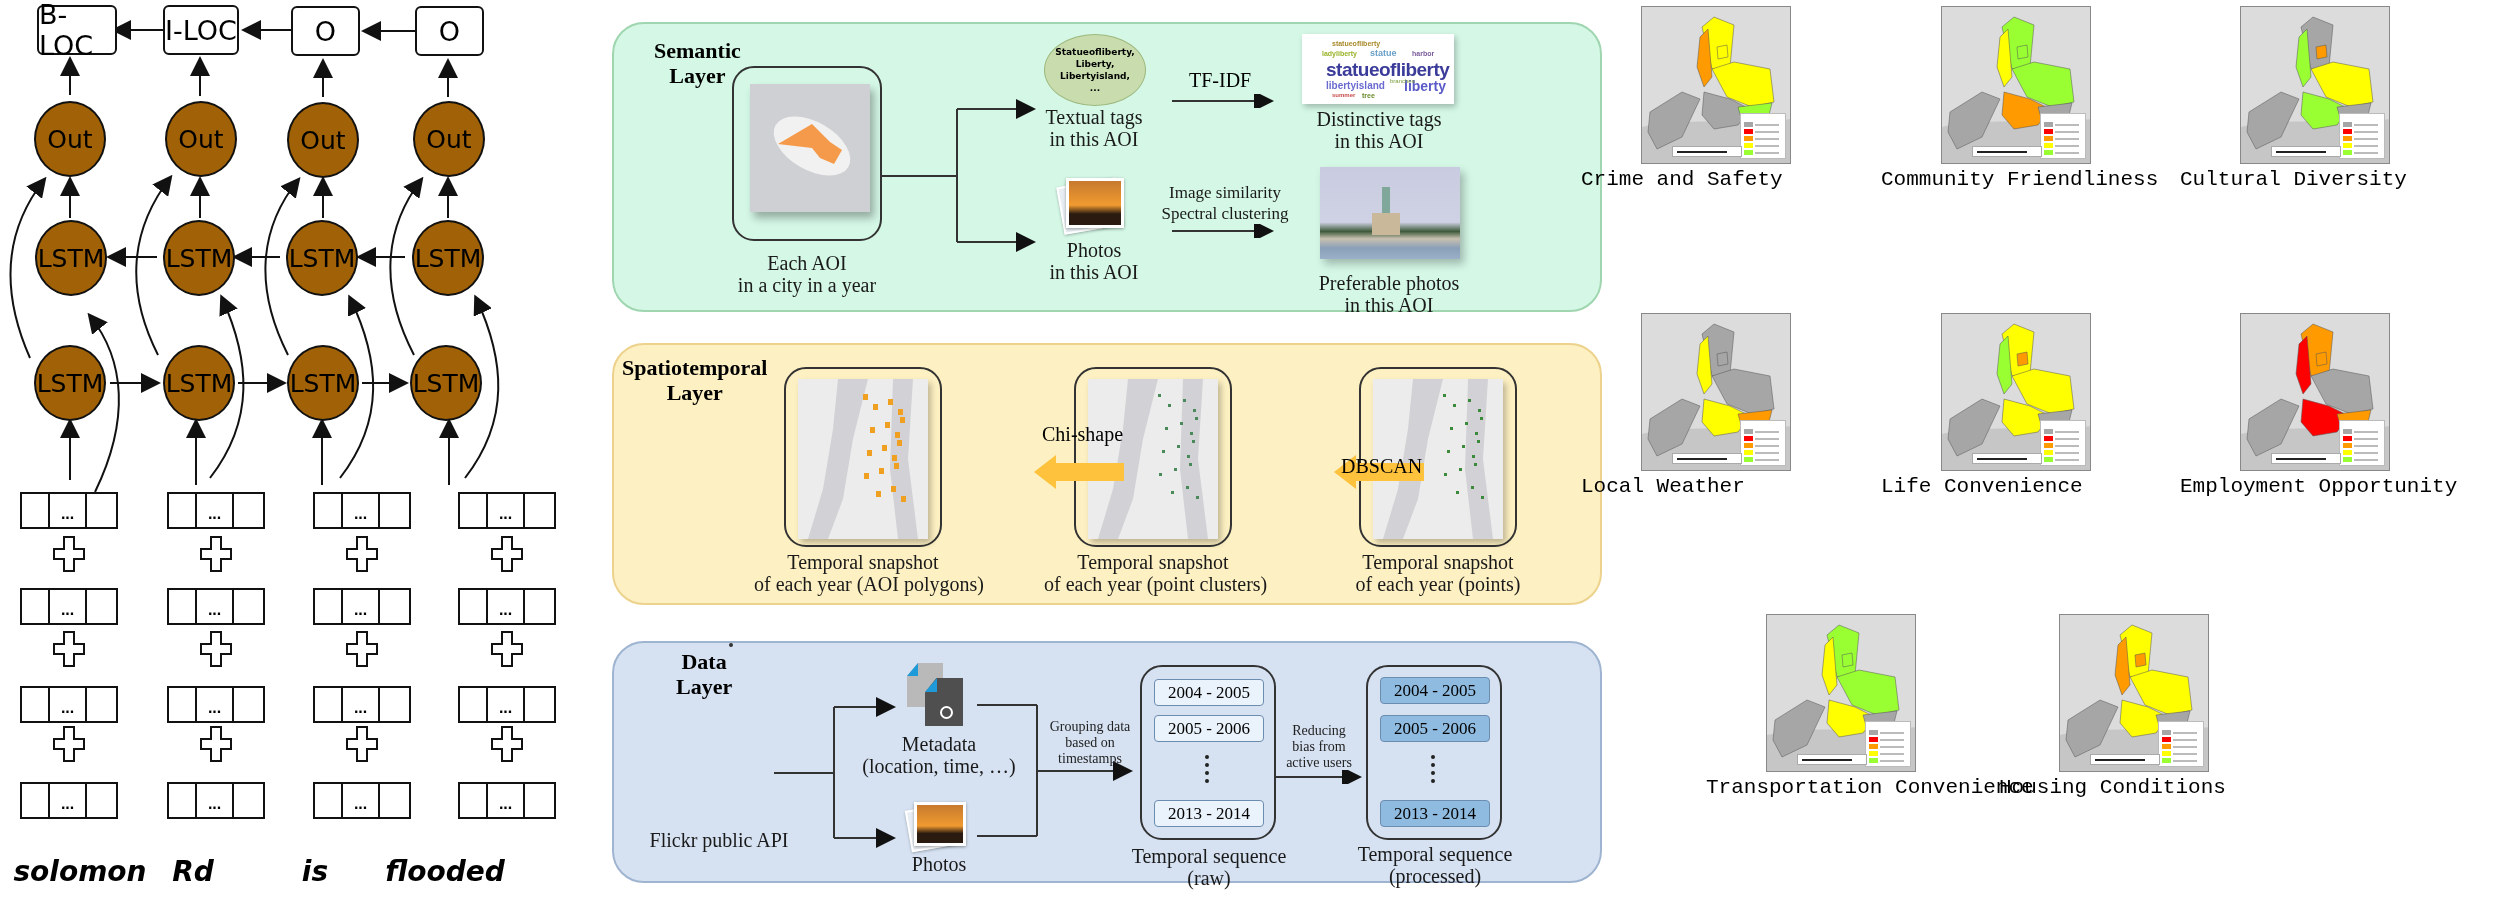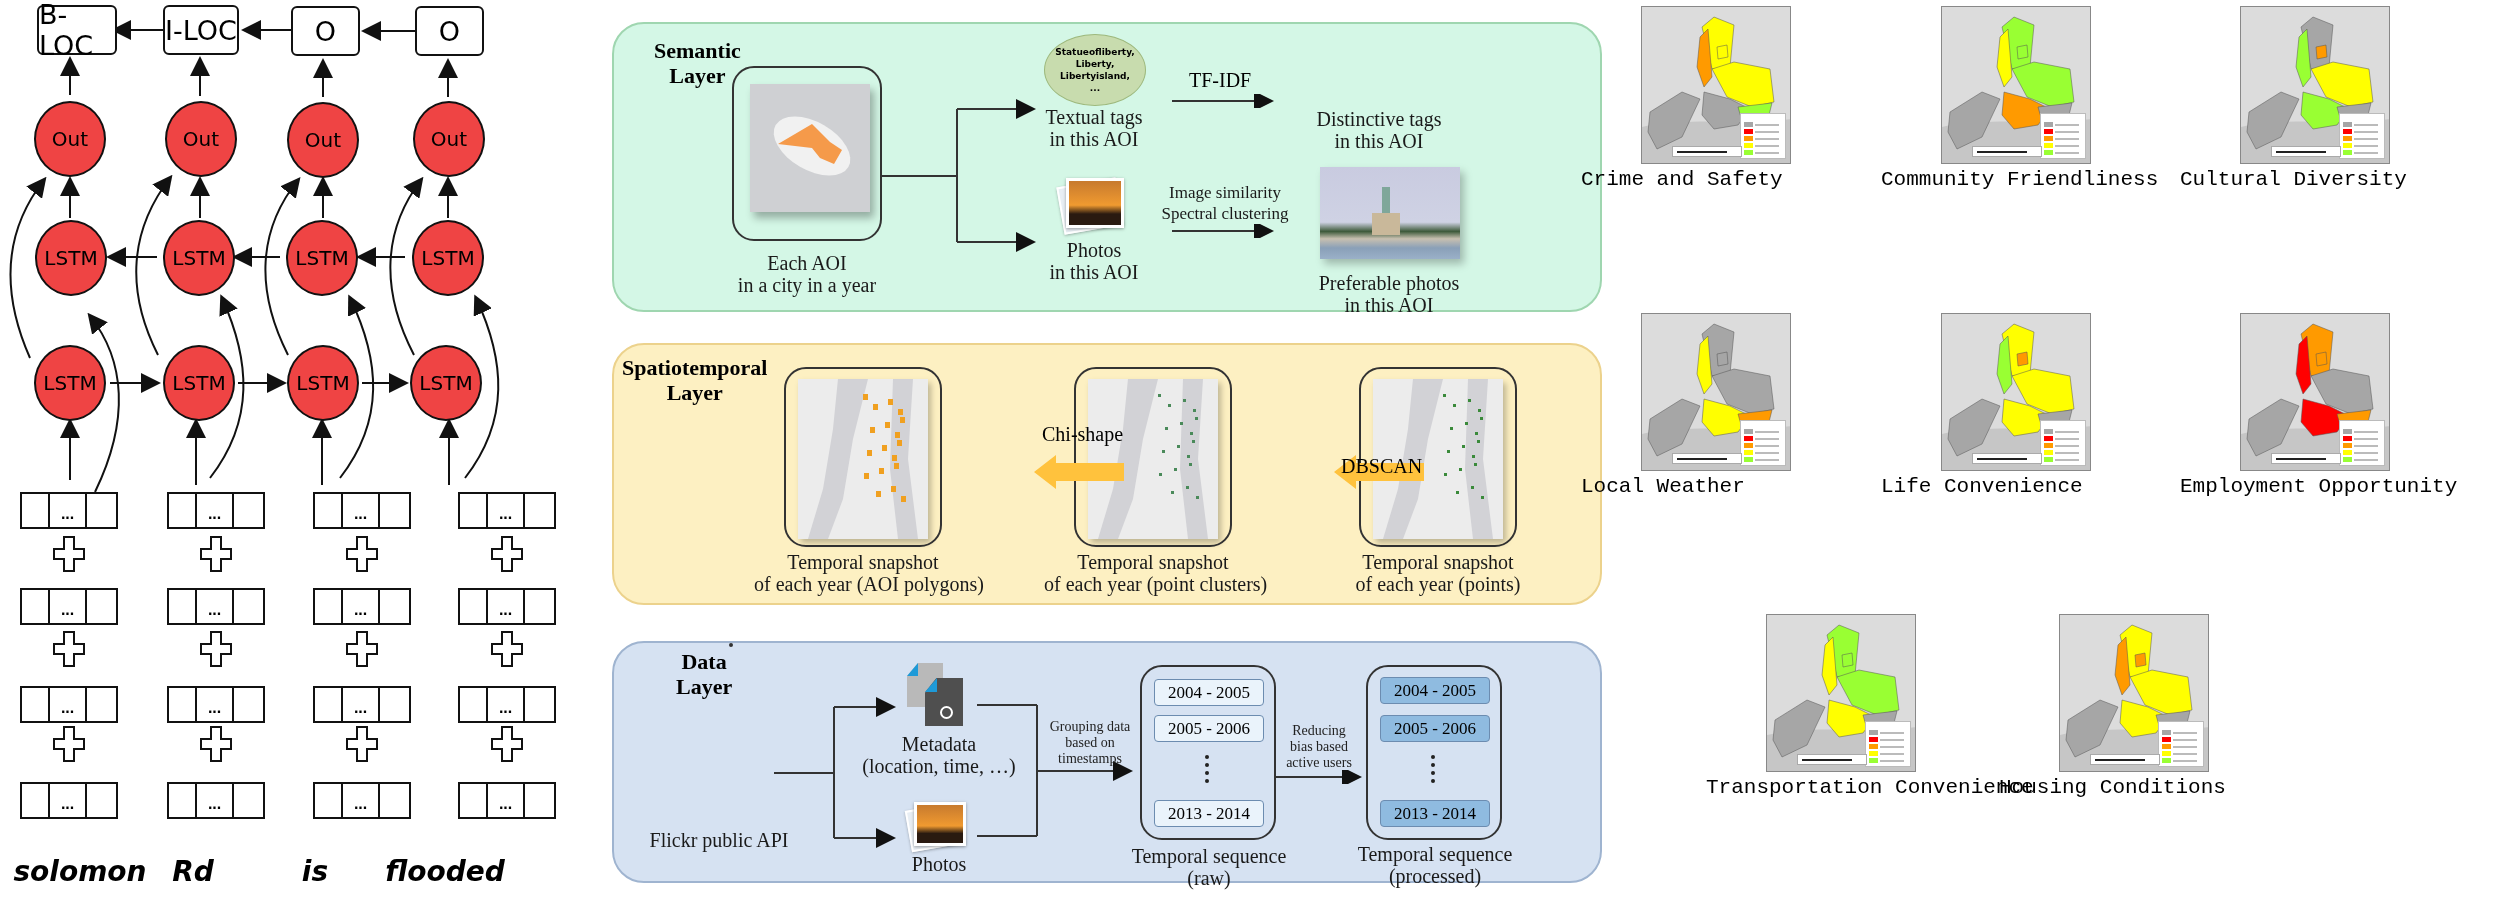--- a/index.html
+++ b/index.html
@@ -7,22 +7,22 @@
          font-family:"Liberation Sans", sans-serif; color:#000; }
   .abs { position:absolute; }
 
   
   #lstm-panel { left:0; top:0; width:600px; height:901px; }
   #lstm-panel svg { position:absolute; left:0; top:0; }
   .tagbox { position:absolute; height:50px; border:2px solid #111; border-radius:6px;
             background:#fff; display:flex; align-items:center; justify-content:center;
             font-family:"DejaVu Sans", sans-serif; font-size:27px; box-sizing:border-box; }
   .node { position:absolute; width:72px; height:76px; border:2px solid #111; border-radius:50%;
-          background:#ef4444; display:flex; align-items:center; justify-content:center;
-          font-family:"DejaVu Sans", sans-serif; font-size:20px; box-sizing:border-box; }
+          background:#a16207; display:flex; align-items:center; justify-content:center;
+          font-family:"DejaVu Sans", sans-serif; font-size:25px; box-sizing:border-box; }
   .vec { position:absolute; width:98px; height:37px; border:2px solid #111; box-sizing:border-box;
          display:flex; background:#fff; }
   .vec span { display:flex; align-items:flex-end; justify-content:center; padding-bottom:4px;
               border-right:2px solid #111; box-sizing:border-box; font-size:16px; font-weight:bold; }
   .vec span:last-child { border-right:none; }
   .vec .c1 { width:29px; } .vec .c2 { width:39px; } .vec .c3 { width:30px; }
   .plus { position:absolute; width:32px; height:36px; }
   .word { position:absolute; top:855px; font-family:"DejaVu Sans", sans-serif; font-weight:bold;
           font-style:italic; font-size:28px; text-align:center; width:150px; }
 
@@ -292,20 +292,32 @@
     <span>...</span>
   </div>
   <div class="caption" style="left:420px;top:82px;width:120px;">
     <div>Textual tags</div>
     <div>in this AOI</div>
   </div>
   <div class="method-label" style="left:575px;top:45px;">TF-IDF</div>
   <svg class="abs" style="left:556px;top:70px;" width="110" height="14">
     <line x1="2" y1="7" x2="100" y2="7" stroke="#333" stroke-width="2" marker-end="url(#ah)"></line>
   </svg>
+  <div class="abs" style="left:688px;top:10px;width:152px;height:70px;background:#fff;box-shadow:2px 3px 6px rgba(0,0,0,0.25);overflow:hidden;">
+    <div class="abs" style="left:30px;top:6px;font-size:7px;color:#a88a2a;font-weight:bold;">statueofliberty</div>
+    <div class="abs" style="left:68px;top:14px;font-size:9px;color:#6aa0c8;font-weight:bold;">statue</div>
+    <div class="abs" style="left:20px;top:16px;font-size:7px;color:#9ab32a;font-weight:bold;">ladyliberty</div>
+    <div class="abs" style="left:110px;top:16px;font-size:7px;color:#7a5c9a;font-weight:bold;">harbor</div>
+    <div class="abs" style="left:24px;top:25px;font-size:19px;color:#3b3b9a;font-weight:bold;letter-spacing:-0.5px;">statueofliberty</div>
+    <div class="abs" style="left:24px;top:46px;font-size:10px;color:#6a6ad0;font-weight:bold;">libertyisland</div>
+    <div class="abs" style="left:102px;top:44px;font-size:14px;color:#5a5ac8;font-weight:bold;">liberty</div>
+    <div class="abs" style="left:88px;top:44px;font-size:6px;color:#7a9a3a;">branches</div>
+    <div class="abs" style="left:60px;top:58px;font-size:7px;color:#6a8a2a;font-weight:bold;">tree</div>
+    <div class="abs" style="left:30px;top:58px;font-size:6px;color:#c84a4a;font-weight:bold;">summer</div>
+  </div>
   <div class="caption" style="left:690px;top:84px;width:150px;">
     <div>Distinctive tags</div>
     <div>in this AOI</div>
   </div>
   <div class="abs" style="left:440px;top:148px;width:72px;height:62px;">
     <div class="abs" style="left:6px;top:10px;width:56px;height:44px;background:#e8eef4;border:2px solid #fff;transform:rotate(-10deg);box-shadow:0 1px 3px rgba(0,0,0,0.3);"></div>
     <div class="abs" style="left:12px;top:6px;width:52px;height:44px;background:linear-gradient(#c77a2e,#f09a30 55%,#2a1a10 75%);border:3px solid #fff;box-shadow:0 1px 3px rgba(0,0,0,0.35);"></div>
   </div>
   <div class="caption" style="left:420px;top:215px;width:120px;">
     <div>Photos</div>
@@ -483,21 +495,21 @@
         <i></i>
       </div>
     <div class="yearbox raw" style="left:12px;top:133px;">2013 - 2014</div>
   </div>
   <div class="caption" style="left:510px;top:202px;width:170px;">
     <div>Temporal sequence</div>
     <div>(raw)</div>
   </div>
   <div class="small-cap" style="left:662px;top:80px;width:86px;">
     <div>Reducing</div>
-    <div>bias based</div>
+    <div>bias from</div>
     <div>active users</div>
   </div>
   <svg class="abs" style="left:662px;top:127px;" width="90" height="14">
     <line x1="0" y1="7" x2="82" y2="7" stroke="#333" stroke-width="2" marker-end="url(#ah)"></line>
   </svg>
 
   <div class="rbox" style="left:752px;top:22px;width:136px;height:175px;">
     <div class="yearbox proc" style="left:12px;top:10px;">2004 - 2005</div>
     <div class="yearbox proc" style="left:12px;top:48px;">2005 - 2006</div>
     <div class="vdots" style="left:63px;top:88px;">

